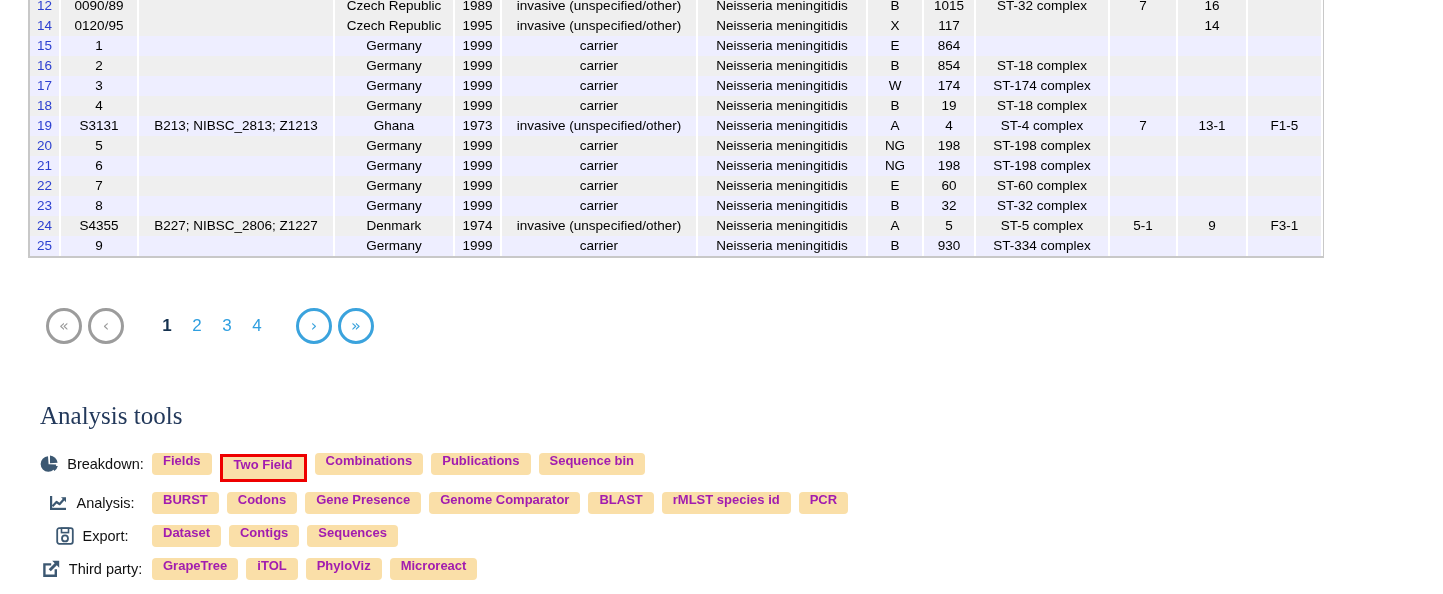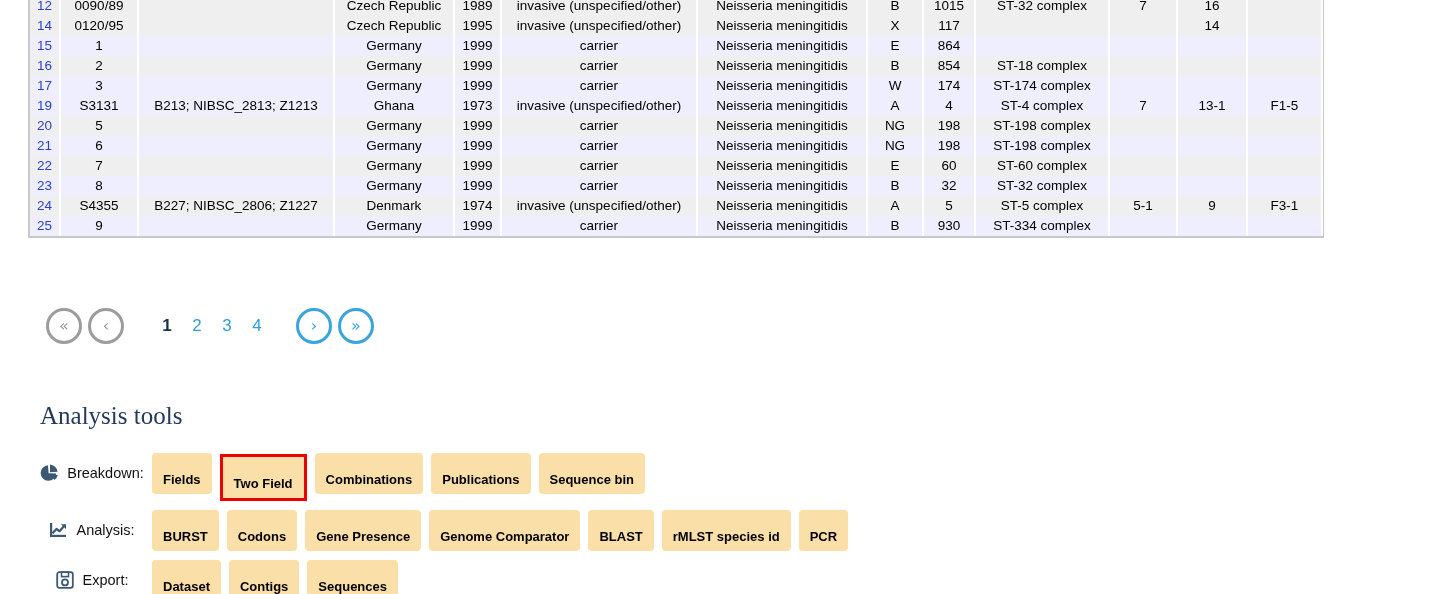--- a/index.html
+++ b/index.html
@@ -139,27 +139,27 @@
   .label-col{
     width:112px;
     display:flex;
     align-items:center;
     justify-content:center;
     flex:0 0 112px;
   }
   .btn-group{display:flex;align-items:center;flex-wrap:nowrap;}
   .tool-btn{
     background:#fadfa8;
-    color:#000000;
+    color:#a21caf;
     font-weight:bold;
     font-size:13px;
     font-family:"Liberation Sans", sans-serif;
     border:none;
     border-radius:4px;
-    padding:20px 11px 6px 11px;
+    padding:1px 11px 6px 11px;
     margin-right:8px;
     line-height:1.15;
     white-space:nowrap;
     cursor:pointer;
   }
   .highlight-wrap{
     display:inline-block;
     border:3px solid #ee0000;
     padding:0;
     margin-right:8px;
@@ -253,20 +253,35 @@
           <td class="rownum">17</td>
           <td>3</td>
           <td></td>
           <td>Germany</td>
           <td>1999</td>
           <td>carrier</td>
           <td>Neisseria meningitidis</td>
           <td>W</td>
           <td>174</td>
           <td>ST-174 complex</td>
+          <td></td>
+          <td></td>
+          <td></td>
+        </tr>
+        <tr class="odd">
+          <td class="rownum">18</td>
+          <td>4</td>
+          <td></td>
+          <td>Germany</td>
+          <td>1999</td>
+          <td>carrier</td>
+          <td>Neisseria meningitidis</td>
+          <td>B</td>
+          <td>19</td>
+          <td>ST-18 complex</td>
           <td></td>
           <td></td>
           <td></td>
         </tr>
         <tr class="even">
           <td class="rownum">19</td>
           <td>S3131</td>
           <td>B213; NIBSC_2813; Z1213</td>
           <td>Ghana</td>
           <td>1973</td>

